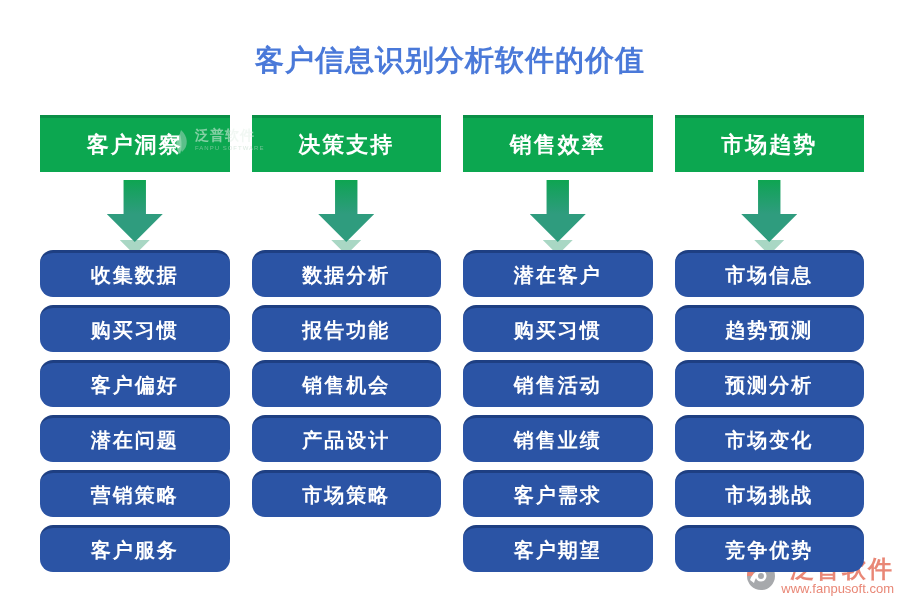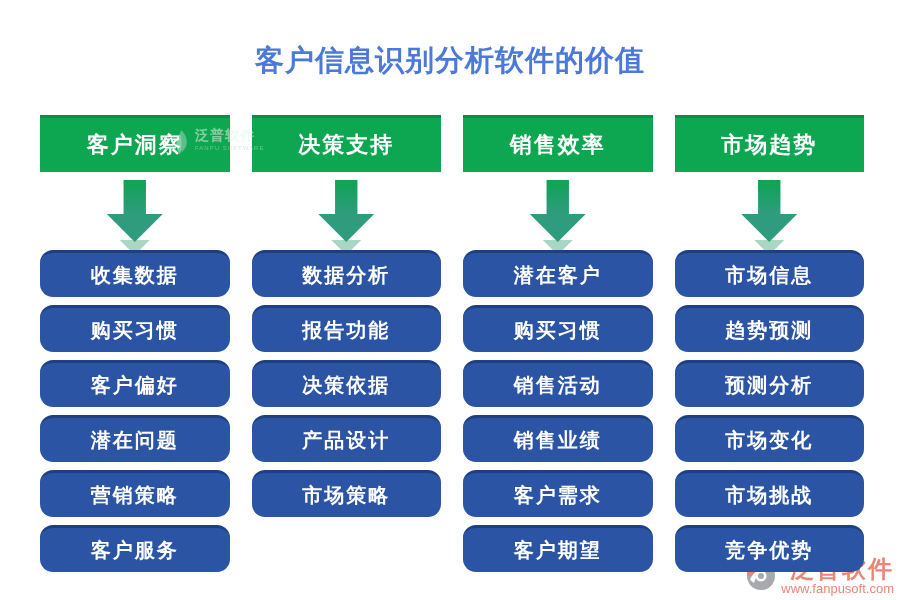--- a/index.html
+++ b/index.html
@@ -154,21 +154,21 @@
     </div>
 
     <div class="column">
       <div class="header">决策支持</div>
       <div class="arrow-zone">
         <div class="arrow-main"></div>
         <div class="arrow-tip"></div>
       </div>
       <div class="item">数据分析</div>
       <div class="item">报告功能</div>
-      <div class="item">决策依据</div>
+      <div class="item">销售机会</div>
       <div class="item">产品设计</div>
       <div class="item">市场策略</div>
     </div>
 
     <div class="column">
       <div class="header">销售效率</div>
       <div class="arrow-zone">
         <div class="arrow-main"></div>
         <div class="arrow-tip"></div>
       </div>

